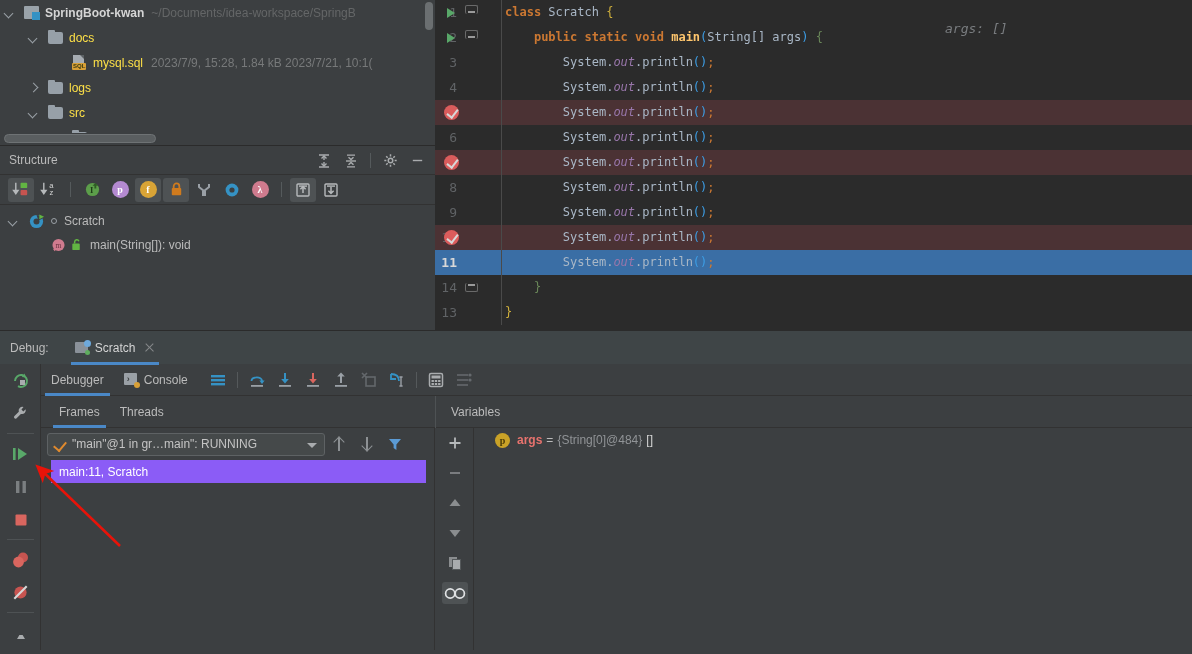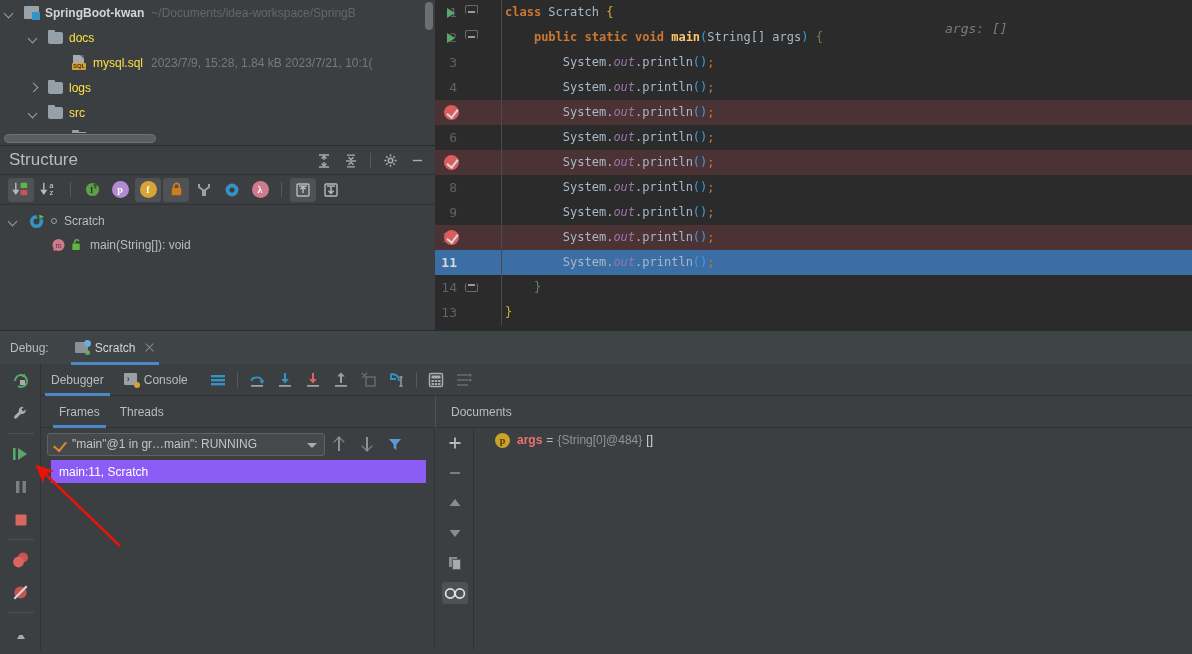--- a/index.html
+++ b/index.html
@@ -75,21 +75,21 @@
 
   
   #structure {
     position:absolute; left:0; top:145px; width:435px; height:189px;
     background:#3c3f41; border-top:1px solid #2b2b2b;
   }
   #structure-header {
     position:relative; height:29px; display:flex; align-items:center;
     border-bottom:1px solid #323232;
   }
-  #structure-title { margin-left:9px; font-size:17px; color:#bbbbbb; }
+  #structure-title { margin-left:9px; font-size:12px; color:#bbbbbb; }
   .sh-actions { position:absolute; right:6px; top:0; height:29px; display:flex; align-items:center; gap:3px; }
   .icobtn {
     width:24px; height:22px; display:flex; align-items:center; justify-content:center;
     border-radius:3px; position:relative;
   }
   .vsep { width:1px; height:15px; background:#555a5c; margin:0 4px; }
 
   #structure-toolbar {
     height:30px; display:flex; align-items:center; padding-left:8px; gap:2px;
     border-bottom:1px solid #323232;
@@ -635,21 +635,21 @@
         </div>
 
         <div id="panes-header">
           <div class="ptab active" style="margin-left:8px;">
             <span>Frames</span>
           </div>
           <div class="ptab">
             <span>Threads</span>
           </div>
           <div id="panes-divider"></div>
-          <span id="vars-header-label">Documents</span>
+          <span id="vars-header-label">Variables</span>
         </div>
 
         <div id="panes-body">
 
           <div id="frames-pane">
             <div id="thread-row">
               <div id="thread-combo">
                 <span class="check-ico"></span>
                 <span id="thread-text">"main"@1 in gr…main": RUNNING</span>
                 <span id="thread-caret"></span>

